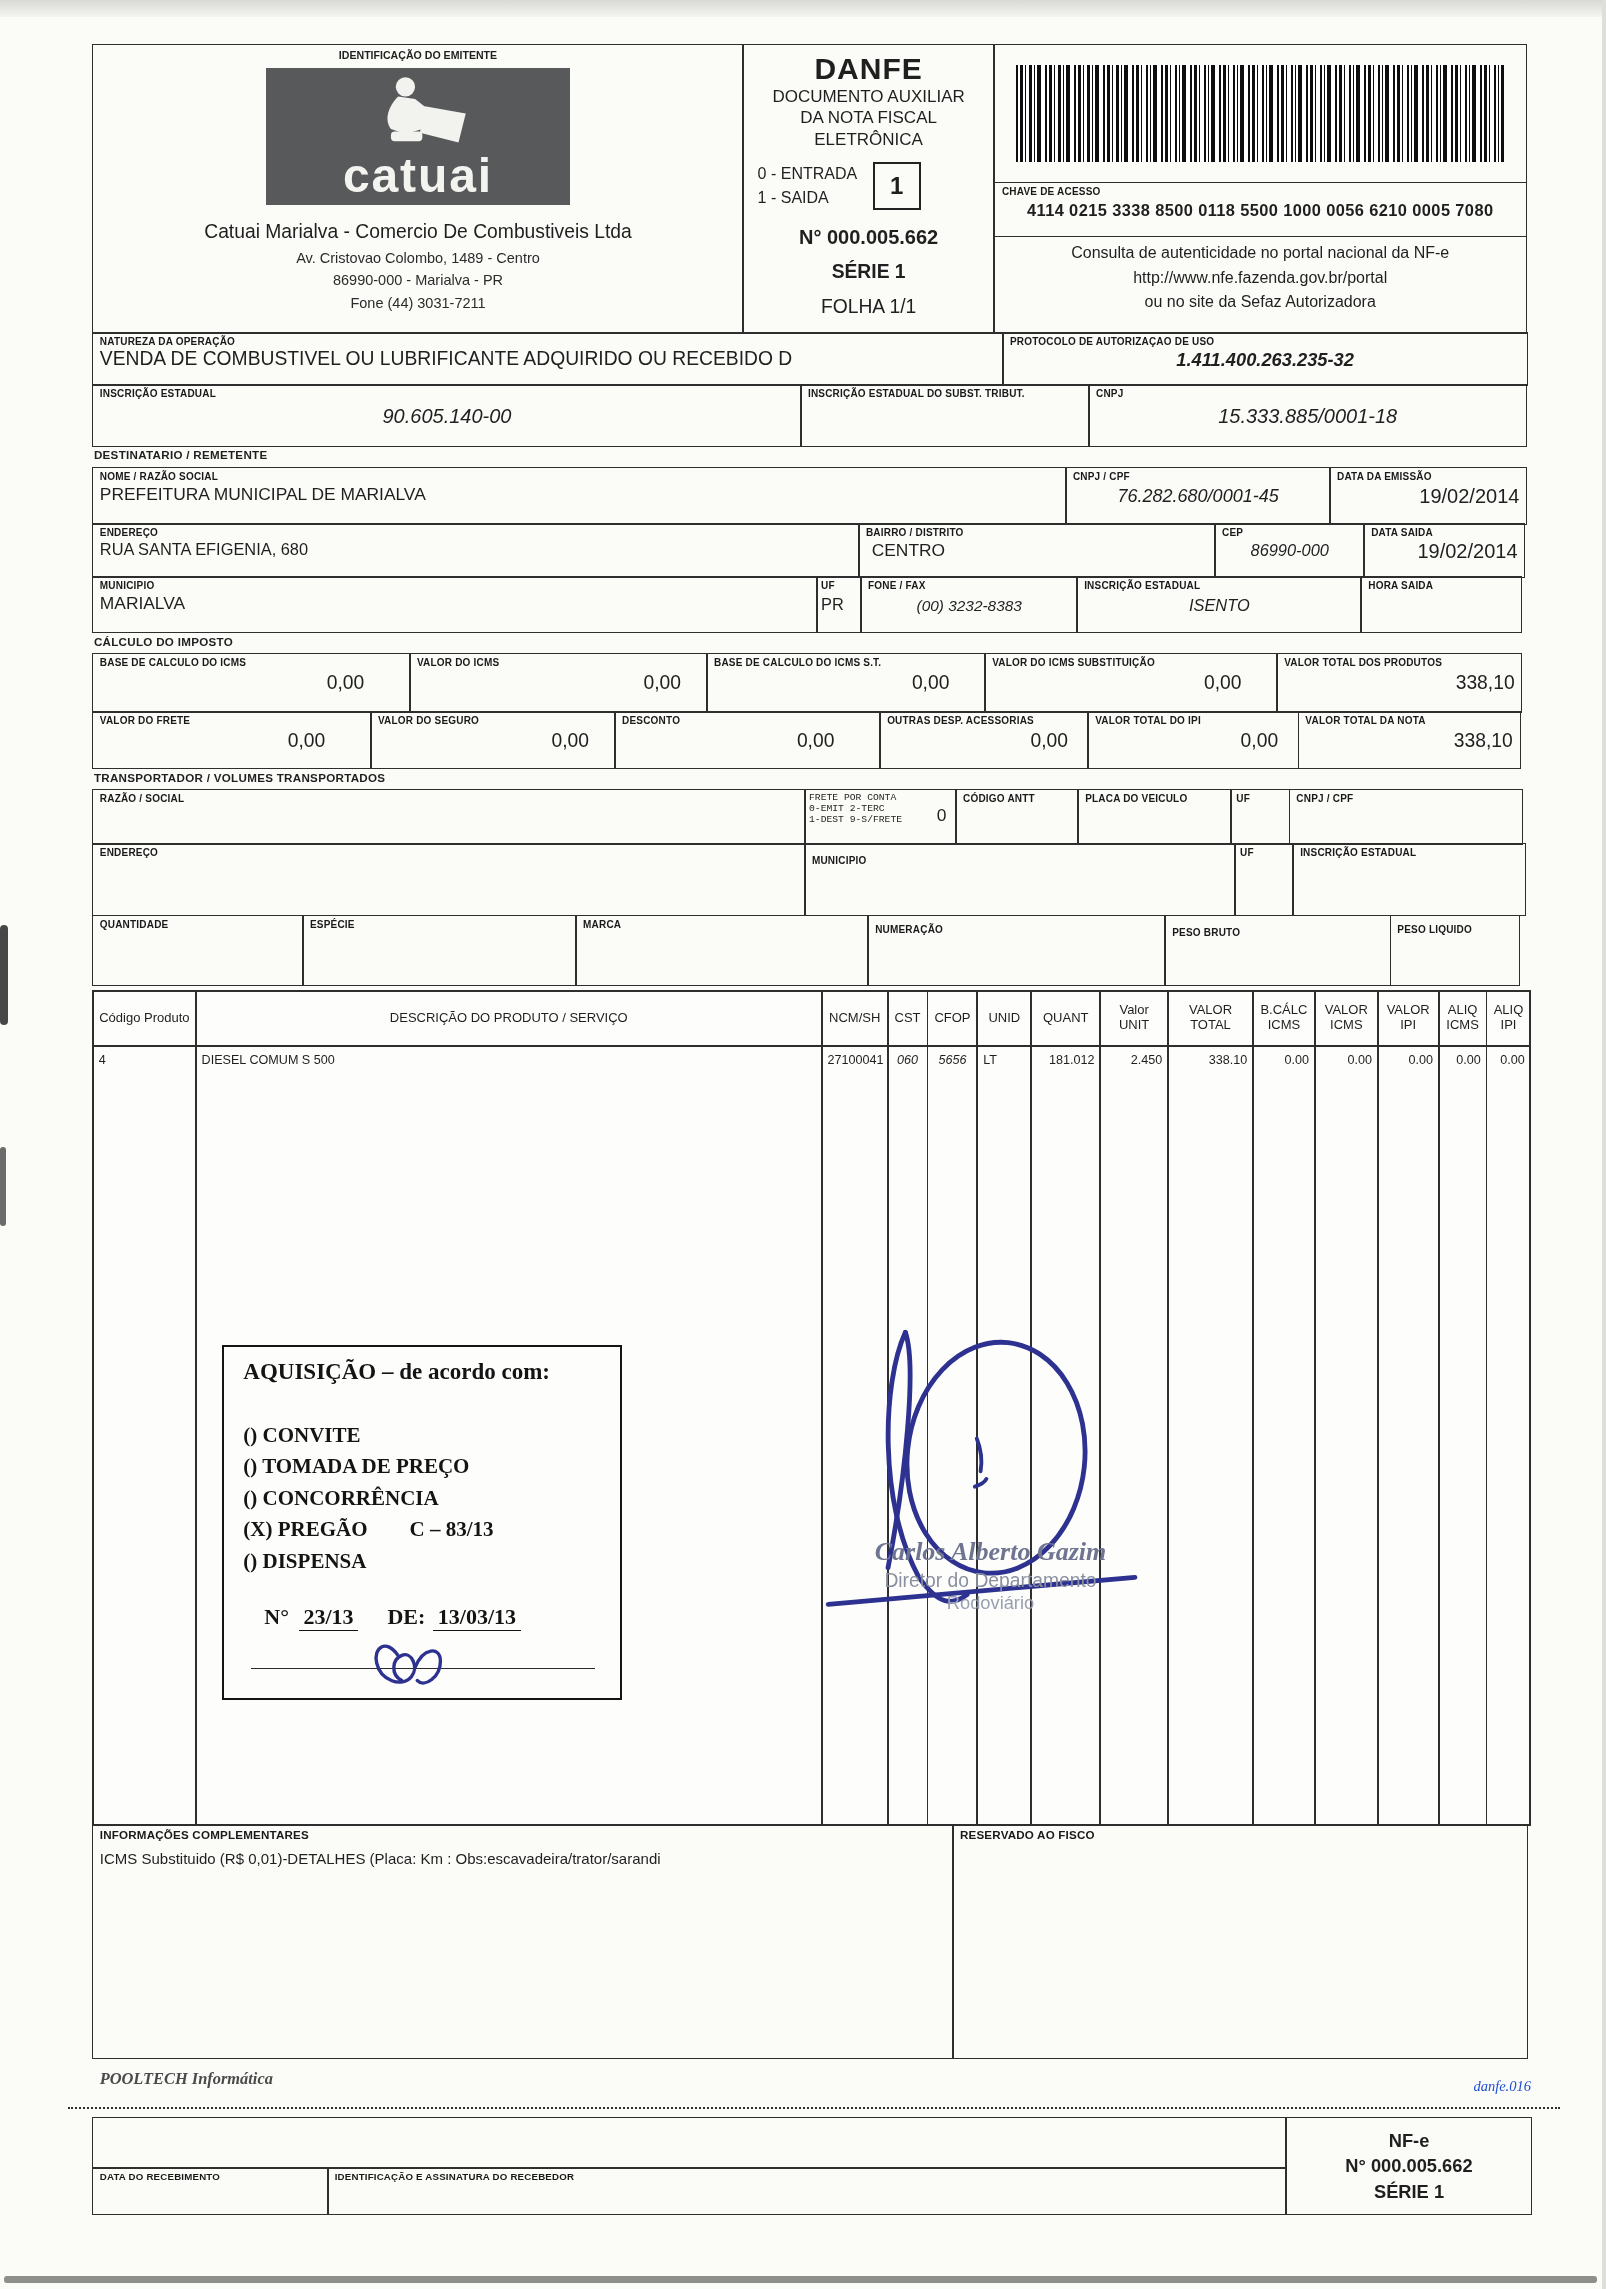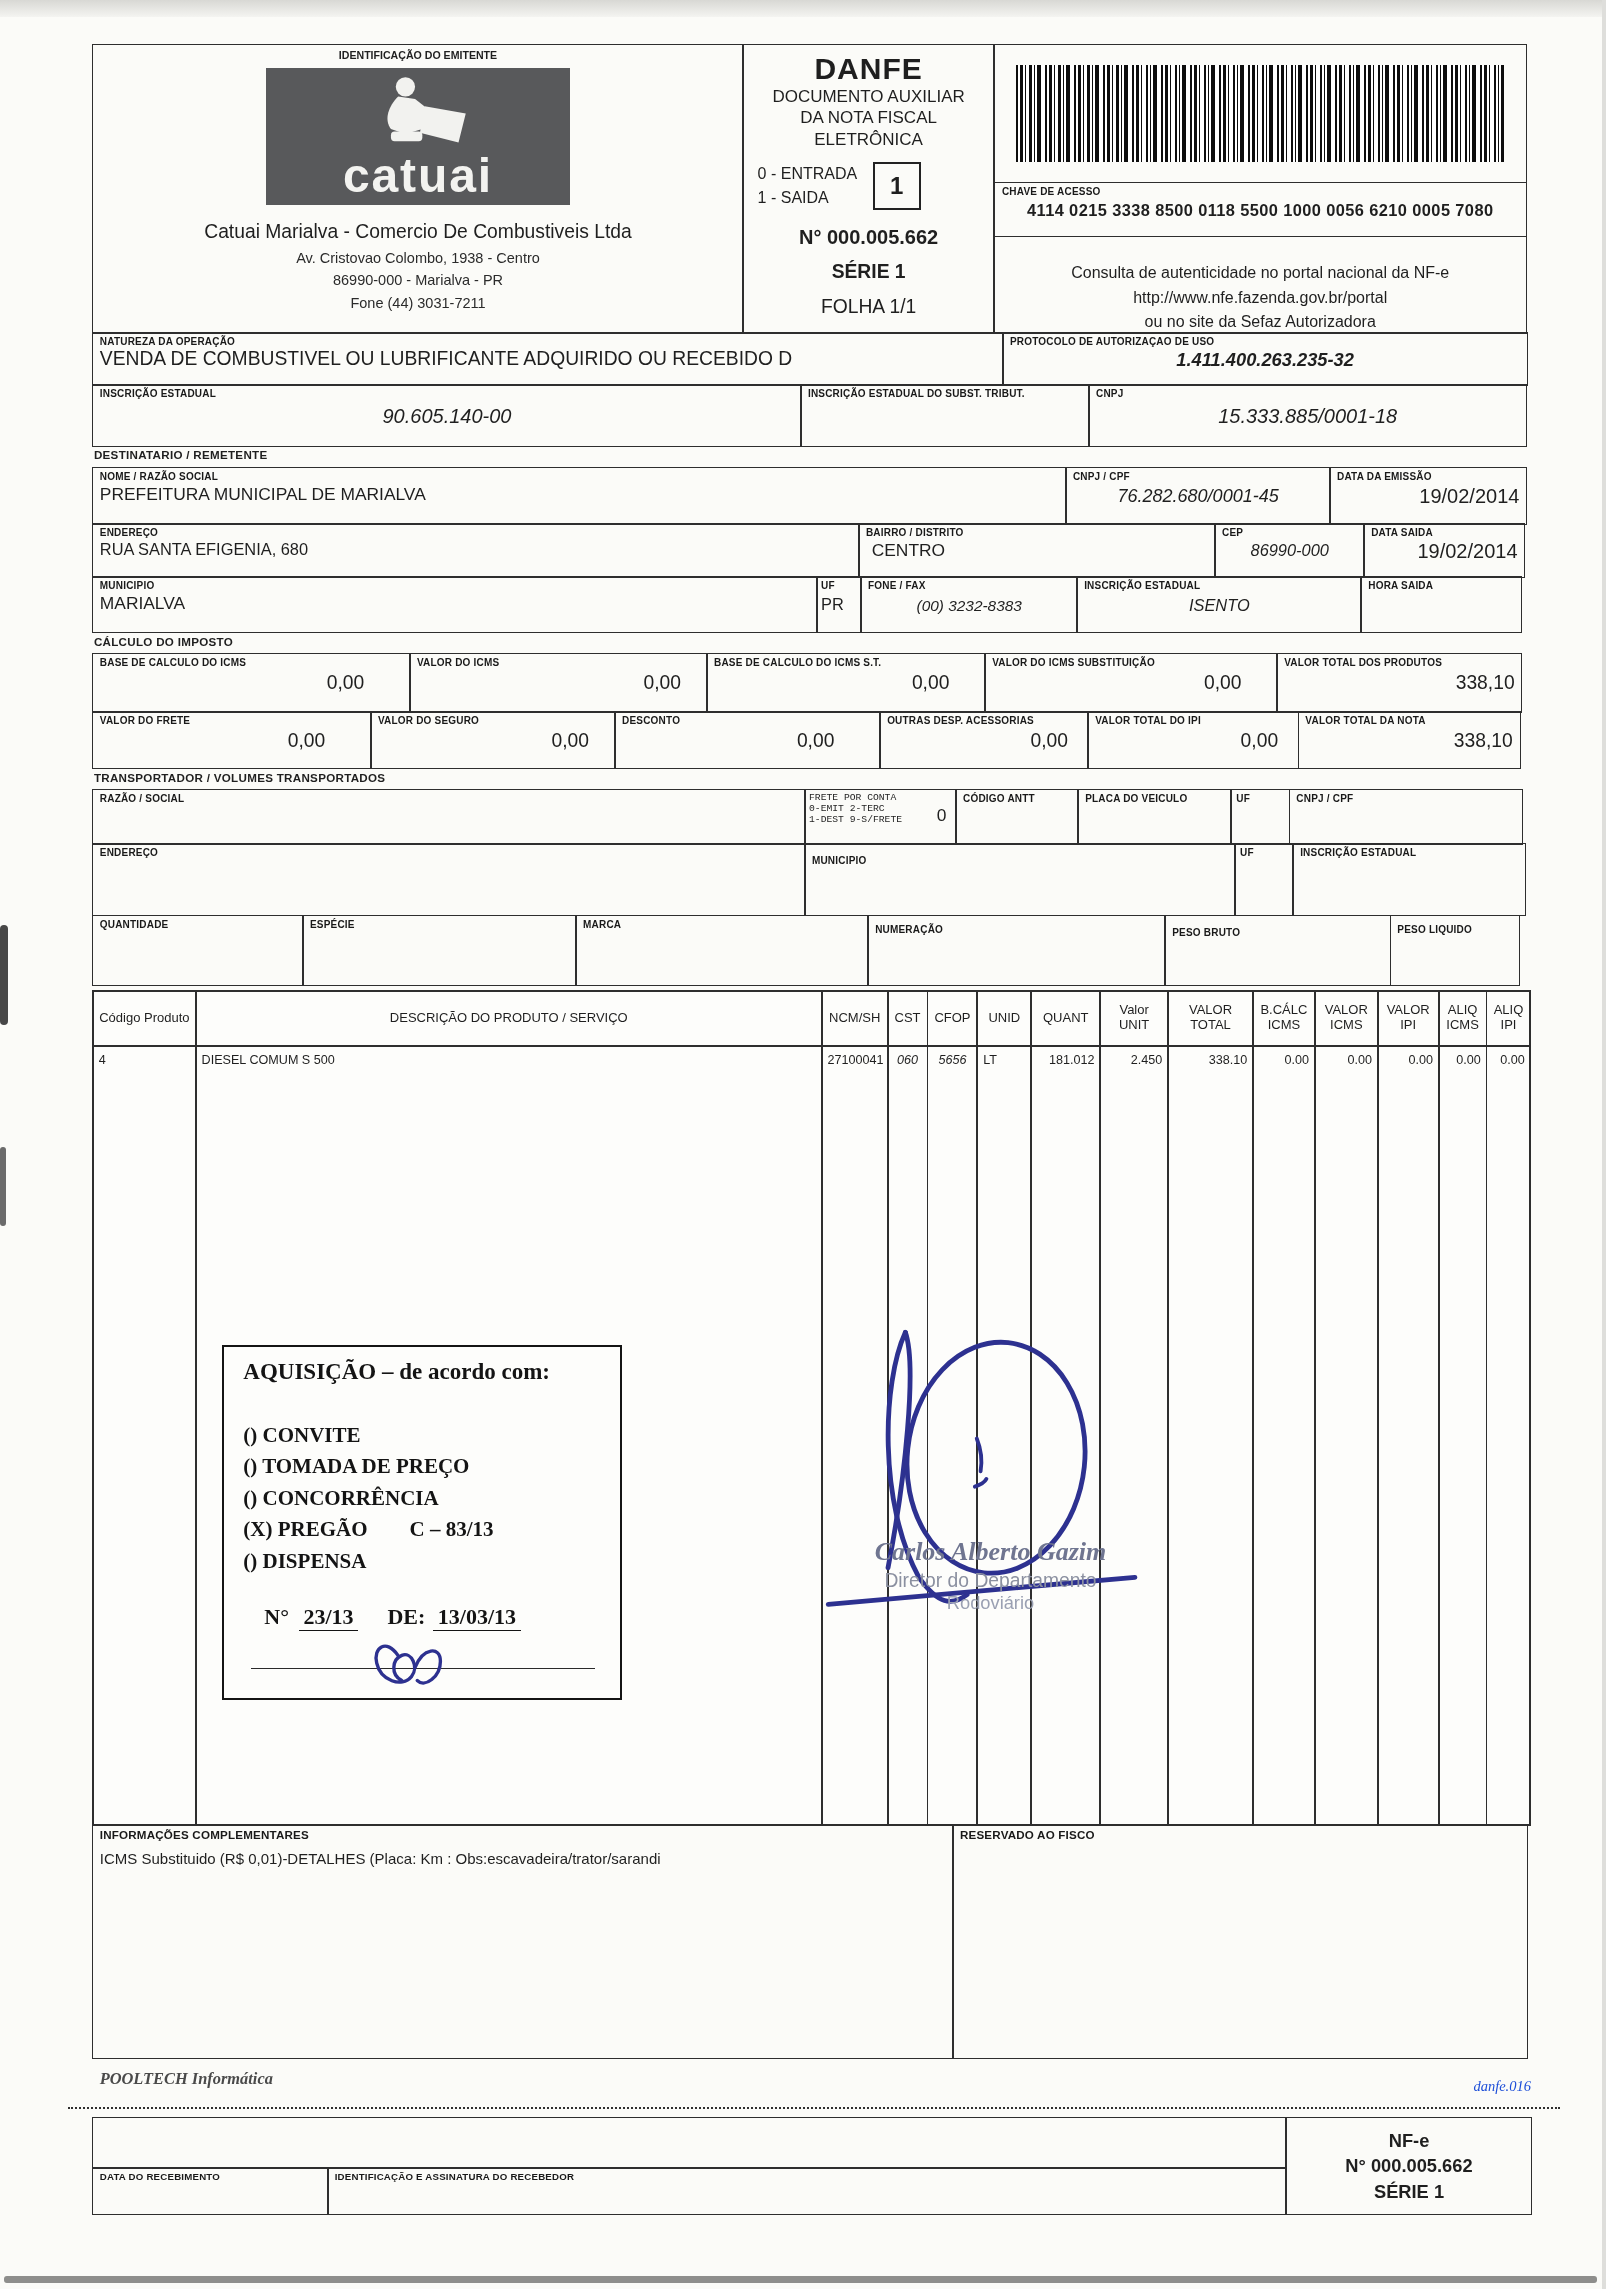--- a/index.html
+++ b/index.html
@@ -30,21 +30,21 @@
             justify-content:center;font-size:24px;font-weight:700;}
   .mid-num{text-align:center;font-size:20px;font-weight:700;margin-top:15.4px;}
   .mid-serie{text-align:center;font-size:19.3px;font-weight:700;margin-top:12.6px;}
   .mid-folha{text-align:center;font-size:19.3px;font-weight:400;margin-top:12.6px;}
   .bc-area{height:137px;display:flex;align-items:center;justify-content:center;}
   .barcode{width:488px;height:97px;background:repeating-linear-gradient(90deg,
      #0d0d0d 0 1.9px,#fff 1.9px 3.9px,#0d0d0d 3.9px 6.8px,#fff 6.8px 8.7px,#0d0d0d 8.7px 9.7px,#fff 9.7px 13.5px,
      #0d0d0d 13.5px 16.4px,#fff 16.4px 18.3px,#0d0d0d 18.3px 19.3px,#fff 19.3px 21px,#0d0d0d 21px 25px,#fff 25px 29px);}
   .chave-area{height:54px;border-top:1.9px solid #2e2e2e;padding:2.9px 7.7px;box-sizing:border-box;}
   .chave-val{font-size:16.4px;font-weight:700;text-align:center;margin-top:3.9px;letter-spacing:0.4px;}
-  .consulta-area{border-top:1.9px solid #2e2e2e;padding-top:24px;font-size:16px;text-align:center;line-height:1.55;}
+  .consulta-area{border-top:1.9px solid #2e2e2e;padding-top:4px;font-size:16px;text-align:center;line-height:1.55;}
   
   .ptable{position:absolute;top:951px;left:0;width:1439px;height:836px;display:grid;
           grid-template-columns:101px 624px 64px 38px 48px 52px 67px 66px 83px 60px 61px 59px 46px 42px;
           grid-template-rows:53px 1fr;gap:1.9px;background:#2e2e2e;padding:1.9px;box-sizing:border-box;}
   .pc{background:#fdfdfb;font-size:13px;display:flex;align-items:center;justify-content:center;
       text-align:center;line-height:1.15;padding:1.9px;}
   .pv{background:#fdfdfb;font-size:12.6px;padding:5.8px 4.8px 0;}
   
   .stamp{position:absolute;left:130px;top:1306px;width:400px;height:355px;border:2.9px solid #141414;
          font-family:"Liberation Serif","DejaVu Serif",serif;font-weight:700;color:#141414;
@@ -103,21 +103,21 @@
             <g fill="#f2f2ef">
               <circle cx="50" cy="9" r="8"></circle>
               <path d="M44 17 L58 19 L72 30 L64 44 L50 48 L38 44 C32 36 36 25 44 17 Z"></path>
               <polygon points="66,25 100,31 94,55 62,47"></polygon>
               <rect x="38" y="46" width="26" height="8" rx="3"></rect>
             </g>
           </svg>
           <div class="logo-word">catuai</div>
         </div>
         <div class="emit-nome">Catuai Marialva - Comercio De Combustiveis Ltda</div>
-        <div class="emit-line">Av. Cristovao Colombo, 1938 - Centro</div>
+        <div class="emit-line">Av. Cristovao Colombo, 1489 - Centro</div>
         <div class="emit-line">86990-000 - Marialva - PR</div>
         <div class="emit-line">Fone (44) 3031-7211</div>
       </div>
 
       <div class="cell" style="width:253px;height:290px">
         <div class="danfe-title">DANFE</div>
         <div class="danfe-sub">
           <div>DOCUMENTO AUXILIAR</div>
           <div>DA NOTA FISCAL</div>
           <div>ELETRÔNICA</div>

